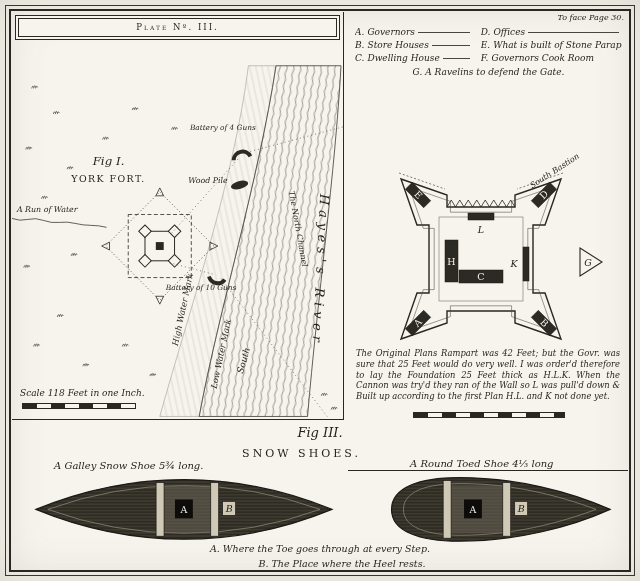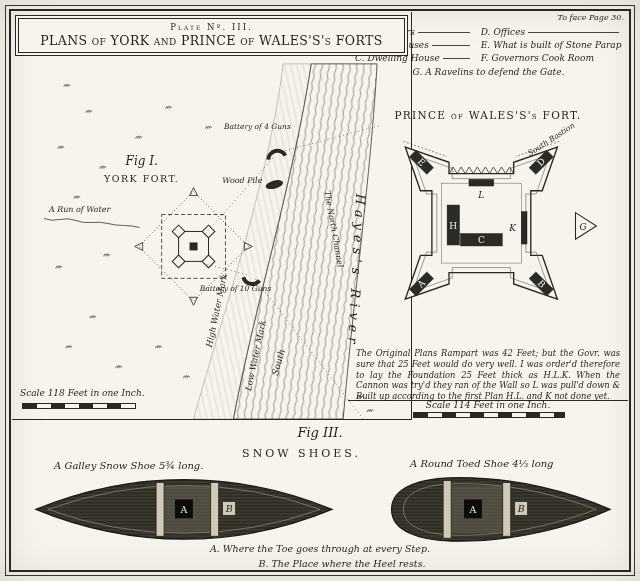--- a/index.html
+++ b/index.html
@@ -3,22 +3,22 @@
 <meta charset="utf-8">
 <style>
   body{margin:0;background:#ffffff;}
   .plate{position:relative;width:640px;height:581px;background:#f6f4ed;color:#221f1a;
          font-family:"DejaVu Serif",serif;overflow:hidden;
          box-shadow:inset 0 0 46px rgba(115,105,85,.20);}
   .frame1{position:absolute;inset:5px;border:1px solid #3a352e;}
   .frame2{position:absolute;inset:9px;border:2px solid #2a2621;}
   .content{position:absolute;inset:12px;}
   .panel{position:absolute;box-sizing:border-box;}
-  .p-york{left:0;top:0;width:400px;height:408px;border-right:1.5px solid #2a2621;border-bottom:1.5px solid #2a2621;}
-  .p-wales{left:336px;top:0;right:0;height:389px;border-bottom:1.5px solid #2a2621;}
+  .p-york{left:0;top:0;width:332px;height:408px;border-right:1.5px solid #2a2621;border-bottom:1.5px solid #2a2621;}
+  .p-wales{left:336px;top:0;right:0;height:459px;border-bottom:1.5px solid #2a2621;}
   .p-snow{left:0;top:408px;right:0;bottom:0;}
   .map{position:absolute;inset:0;width:100%;height:100%;}
   svg text{font-family:"DejaVu Serif",serif;fill:#221f1a;}
   .ti{font-style:italic;}
   .lw{fill:#f4f2ea;font-size:9.5px;text-anchor:middle;}
   .lb{fill:#1d1b17;font-size:9.5px;text-anchor:middle;font-style:italic;}
   
   .titlebox{position:absolute;left:3px;top:3px;right:3px;border:1px solid #2a2621;padding:2px;background:#f6f4ed;z-index:2;}
   .titlebox-inner{border:1px solid #2a2621;padding:3px 2px 4px;text-align:center;}
   .plate-no{font-size:8.5px;letter-spacing:2px;font-variant:small-caps;}
@@ -53,21 +53,20 @@
 
 <div class="plate">
   <div class="frame1"></div>
   <div class="frame2"></div>
   <div class="content">
 
     <div class="panel p-york">
       <div class="titlebox">
         <div class="titlebox-inner">
           <div class="plate-no">Plate Nº. III.</div>
-          <div class="plate-title">PLANS of YORK and PRINCE of WALES'S's FORTS</div>
         </div>
       </div>
 
       <svg class="map" viewBox="0 0 336 408">
         <defs>
           <pattern id="water" width="7" height="12" patternUnits="userSpaceOnUse" patternTransform="rotate(8)">
             <path d="M3.5,0 Q5,3 3.5,6 Q2,9 3.5,12" fill="none" stroke="#5b564d" stroke-width="0.6"></path>
           </pattern>
           <pattern id="shore" width="6" height="6" patternUnits="userSpaceOnUse" patternTransform="rotate(78)">
             <path d="M0,3 H6" stroke="#938c7d" stroke-width="0.5"></path>
@@ -175,21 +174,20 @@
               <span class="lg-lead"></span>
           </div>
           <div class="lg-item">
             <span class="lg-key">F.</span>
             <span>Governors Cook Room</span>
           </div>
         </div>
         <div class="lg-g">G. A Ravelins to defend the Gate.</div>
       </div>
 
-      <div class="fortname">PRINCE of WALES'S's FORT.</div>
 
       <svg class="map" viewBox="0 0 280 408">
 
         <path id="ftrace" d="M99,170 L167,170 L167,158 L213,142 L197,188 L185,188 L185,256 L197,256 L213,302 L167,286 L167,274 L99,274 L99,286 L53,302 L69,256 L81,256 L81,188 L69,188 L53,142 L99,158 Z" fill="#f6f4ed" stroke="#2a2621" stroke-width="1.4"></path>
         <path d="M99,170 L167,170 L167,158 L213,142 L197,188 L185,188 L185,256 L197,256 L213,302 L167,286 L167,274 L99,274 L99,286 L53,302 L69,256 L81,256 L81,188 L69,188 L53,142 L99,158 Z" transform="translate(133 222) scale(0.9) translate(-133 -222)" fill="none" stroke="#4a453d" stroke-width="0.6"></path>
         <rect x="91" y="180" width="84" height="84" fill="none" stroke="#5b564d" stroke-width="0.5"></rect>
 
         <path d="M99,170 l4.25,-7 4.25,7 4.25,-7 4.25,7 4.25,-7 4.25,7 4.25,-7 4.25,7 4.25,-7 4.25,7 4.25,-7 4.25,7 4.25,-7 4.25,7 4.25,-7 4.25,7" fill="none" stroke="#2a2621" stroke-width="0.8"></path>
         <g stroke="#4a453d" stroke-width="0.7" stroke-dasharray="2,2">
           <line x1="51" y1="136" x2="97" y2="152"></line>
@@ -216,21 +214,20 @@
         <text class="lw" x="103.5" y="228">H</text>
         <text class="lw" x="133" y="243">C</text>
         <text class="lb" x="133" y="196">L</text>
         <text class="lb" x="166" y="230">K</text>
         <text class="lb" x="240" y="229">G</text>
 
         <text class="ti" x="208" y="136" font-size="8" text-anchor="middle" transform="rotate(-33 208 136)">South Bastion</text>
       </svg>
 
       <div class="wnote">The Original Plans Rampart was 42 Feet; but the Govr. was sure that 25 Feet would do very well. I was order'd therefore to lay the Foundation 25 Feet thick as H.L.K. When the Cannon was try'd they ran of the Wall so L was pull'd down &amp; Built up according to the first Plan H.L. and K not done yet.</div>
-      <div class="wscale">Scale 114 Feet in one Inch.</div>
       <div class="wbar sbar"></div>
     </div>
 
     <div class="panel p-snow">
       <div class="fig3">Fig III.</div>
       <div class="snowtitle">SNOW SHOES.</div>
       <div class="lblL">A Galley Snow Shoe 5¾ long.</div>
       <div class="lblR">A Round Toed Shoe 4⅓ long</div>
 
       <svg class="map" viewBox="0 0 616 150">

